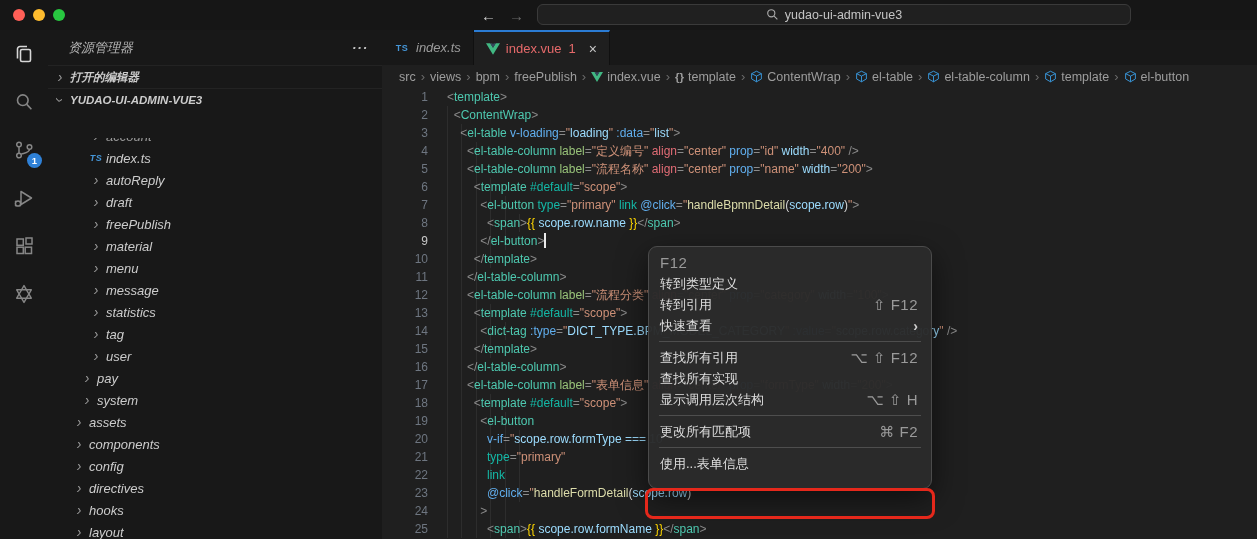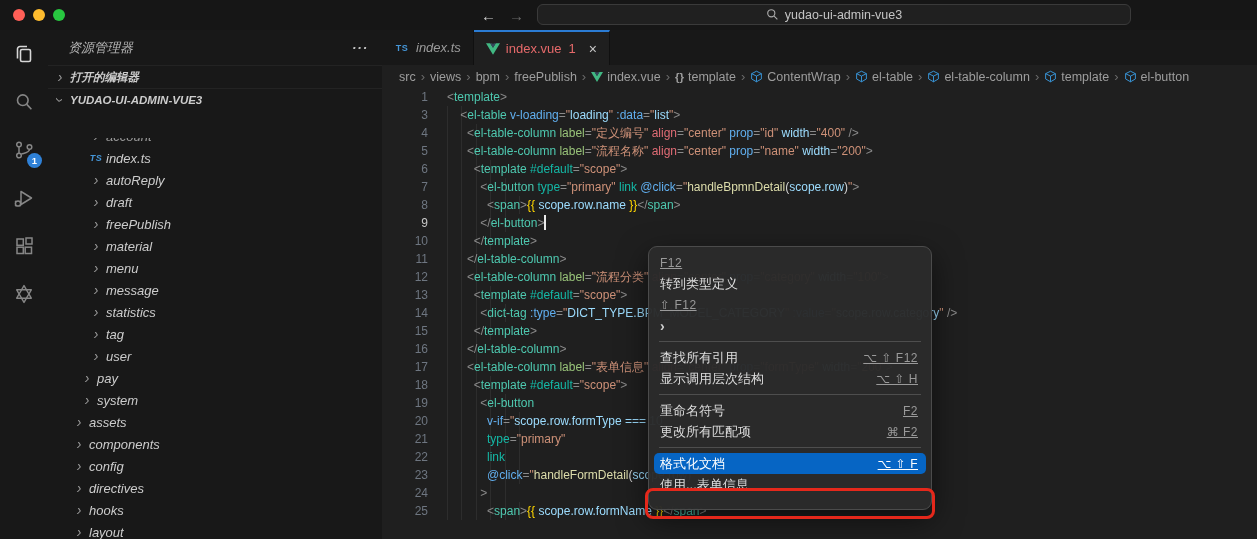--- a/index.html
+++ b/index.html
@@ -71,21 +71,21 @@
   .cursor{display:inline-block;width:1.5px;height:15px;background:#eaeaea;vertical-align:-3px;}
   .tk-t{color:#4ec9b0}.tk-p{color:#8a8a8a}.tk-ag{color:#98c379}.tk-ar{color:#e06c75}
   .tk-ab{color:#61afef}.tk-alb{color:#9cdcfe}.tk-aw{color:#14b8a6}.tk-s{color:#ce9178}
   .tk-e{color:#9cdcfe}.tk-f{color:#dcdcaa}.tk-b{color:#ffd700}.tk-w{color:#d4d4d4}
   
   #ctxmenu{position:absolute;left:648px;top:246px;width:284px;box-sizing:border-box;
     background:rgba(42,42,42,0.97);border:1px solid #4b4b4b;border-radius:9px;
     padding:5px 0 14px;box-shadow:0 10px 30px rgba(0,0,0,.55);z-index:5;font-size:13px;color:#dedede;}
   .mitem{height:21px;display:flex;align-items:center;padding:0 13px 0 11px;}
   .mitem .mlabel{flex:1;}
-  .mshort{color:#9a9a9a;font-size:12px;letter-spacing:.5px;text-decoration:underline;}
+  .mshort{color:#9a9a9a;font-size:15px;letter-spacing:.5px;}
   .msub{color:#cfcfcf;font-size:14px;font-weight:bold;}
   .mitem.hl{background:#0665c4;border-radius:5px;margin:0 5px;padding:0 8px 0 6px;color:#ffffff;}
   .mitem.hl .mshort{color:#ffffff;}
   .msep{height:1px;background:#4e4e4e;margin:5px 10px;}
   #fmt-annotation{position:absolute;left:645px;top:488px;width:290px;height:31px;
     border:3px solid #e5281b;border-radius:8px;z-index:6;pointer-events:none;box-sizing:border-box;}
 </style>
 </head>
 <body>
 
@@ -343,20 +343,21 @@
             <svg width="13" height="13" viewBox="0 0 16 16" fill="none" stroke="#3aa0e8" stroke-width="1.1" stroke-linejoin="round">
               <path d="M8 1.5l6 3v6.5l-6 3.5-6-3.5V4.5Z"></path>
               <path d="M2 4.5l6 3 6-3M8 7.5v7"></path>
             </svg>
           </span>
           <span>el-button</span>
         </span>
       </div>
     <div id="codelines">
         <div class="cline"><span class="lnum">1</span><span class="ctext"><span class="tk-p">&lt;</span><span class="tk-t">template</span><span class="tk-p">&gt;</span></span></div>
+        <div class="cline"><span class="lnum">2</span><span class="ctext"><span class="guide" style="left: 0px;"></span><span class="tk-w">  </span><span class="tk-p">&lt;</span><span class="tk-t">ContentWrap</span><span class="tk-p">&gt;</span></span></div>
         <div class="cline"><span class="lnum">3</span><span class="ctext"><span class="guide" style="left: 0px;"></span><span class="guide" style="left: 14.4492px;"></span><span class="tk-w">    </span><span class="tk-p">&lt;</span><span class="tk-t">el-table</span><span class="tk-w"> </span><span class="tk-ab">v-loading</span><span class="tk-p">=</span><span class="tk-s">"</span><span class="tk-e">loading</span><span class="tk-s">"</span><span class="tk-w"> </span><span class="tk-ab">:data</span><span class="tk-p">=</span><span class="tk-s">"</span><span class="tk-e">list</span><span class="tk-s">"</span><span class="tk-p">&gt;</span></span></div>
         <div class="cline"><span class="lnum">4</span><span class="ctext"><span class="guide" style="left: 0px;"></span><span class="guide" style="left: 14.4492px;"></span><span class="guide" style="left: 28.8984px;"></span><span class="tk-w">      </span><span class="tk-p">&lt;</span><span class="tk-t">el-table-column</span><span class="tk-w"> </span><span class="tk-ag">label</span><span class="tk-p">=</span><span class="tk-s">"定义编号"</span><span class="tk-w"> </span><span class="tk-ar">align</span><span class="tk-p">=</span><span class="tk-s">"center"</span><span class="tk-w"> </span><span class="tk-ab">prop</span><span class="tk-p">=</span><span class="tk-s">"id"</span><span class="tk-w"> </span><span class="tk-alb">width</span><span class="tk-p">=</span><span class="tk-s">"400"</span><span class="tk-w"> </span><span class="tk-p">/&gt;</span></span></div>
         <div class="cline"><span class="lnum">5</span><span class="ctext"><span class="guide" style="left: 0px;"></span><span class="guide" style="left: 14.4492px;"></span><span class="guide" style="left: 28.8984px;"></span><span class="tk-w">      </span><span class="tk-p">&lt;</span><span class="tk-t">el-table-column</span><span class="tk-w"> </span><span class="tk-ag">label</span><span class="tk-p">=</span><span class="tk-s">"流程名称"</span><span class="tk-w"> </span><span class="tk-ar">align</span><span class="tk-p">=</span><span class="tk-s">"center"</span><span class="tk-w"> </span><span class="tk-ab">prop</span><span class="tk-p">=</span><span class="tk-s">"name"</span><span class="tk-w"> </span><span class="tk-alb">width</span><span class="tk-p">=</span><span class="tk-s">"200"</span><span class="tk-p">&gt;</span></span></div>
         <div class="cline"><span class="lnum">6</span><span class="ctext"><span class="guide" style="left: 0px;"></span><span class="guide" style="left: 14.4492px;"></span><span class="guide" style="left: 28.8984px;"></span><span class="guide" style="left: 43.3476px;"></span><span class="tk-w">        </span><span class="tk-p">&lt;</span><span class="tk-t">template</span><span class="tk-w"> </span><span class="tk-aw">#default</span><span class="tk-p">=</span><span class="tk-s">"scope"</span><span class="tk-p">&gt;</span></span></div>
         <div class="cline"><span class="lnum">7</span><span class="ctext"><span class="guide" style="left: 0px;"></span><span class="guide" style="left: 14.4492px;"></span><span class="guide" style="left: 28.8984px;"></span><span class="guide" style="left: 43.3476px;"></span><span class="guide" style="left: 57.7968px;"></span><span class="tk-w">          </span><span class="tk-p">&lt;</span><span class="tk-t">el-button</span><span class="tk-w"> </span><span class="tk-aw">type</span><span class="tk-p">=</span><span class="tk-s">"primary"</span><span class="tk-w"> </span><span class="tk-aw">link</span><span class="tk-w"> </span><span class="tk-ab">@click</span><span class="tk-p">=</span><span class="tk-s">"</span><span class="tk-f">handleBpmnDetail</span><span class="tk-w">(</span><span class="tk-e">scope.row</span><span class="tk-w">)</span><span class="tk-s">"</span><span class="tk-p">&gt;</span></span></div>
         <div class="cline"><span class="lnum">8</span><span class="ctext"><span class="guide" style="left: 0px;"></span><span class="guide" style="left: 14.4492px;"></span><span class="guide" style="left: 28.8984px;"></span><span class="guide" style="left: 43.3476px;"></span><span class="guide" style="left: 57.7968px;"></span><span class="guide" style="left: 72.246px;"></span><span class="tk-w">            </span><span class="tk-p">&lt;</span><span class="tk-t">span</span><span class="tk-p">&gt;</span><span class="tk-b">{{</span><span class="tk-w"> </span><span class="tk-e">scope.row.name</span><span class="tk-w"> </span><span class="tk-b">}}</span><span class="tk-p">&lt;/</span><span class="tk-t">span</span><span class="tk-p">&gt;</span></span></div>
         <div class="cline"><span class="lnum active">9</span><span class="ctext"><span class="guide" style="left: 0px;"></span><span class="guide" style="left: 14.4492px;"></span><span class="guide" style="left: 28.8984px;"></span><span class="guide" style="left: 43.3476px;"></span><span class="guide" style="left: 57.7968px;"></span><span class="tk-w">          </span><span class="tk-p">&lt;/</span><span class="tk-t">el-button</span><span class="tk-p">&gt;</span><span class="cursor"></span></span></div>
         <div class="cline"><span class="lnum">10</span><span class="ctext"><span class="guide" style="left: 0px;"></span><span class="guide" style="left: 14.4492px;"></span><span class="guide" style="left: 28.8984px;"></span><span class="guide" style="left: 43.3476px;"></span><span class="tk-w">        </span><span class="tk-p">&lt;/</span><span class="tk-t">template</span><span class="tk-p">&gt;</span></span></div>
         <div class="cline"><span class="lnum">11</span><span class="ctext"><span class="guide" style="left: 0px;"></span><span class="guide" style="left: 14.4492px;"></span><span class="guide" style="left: 28.8984px;"></span><span class="tk-w">      </span><span class="tk-p">&lt;/</span><span class="tk-t">el-table-column</span><span class="tk-p">&gt;</span></span></div>
         <div class="cline"><span class="lnum">12</span><span class="ctext"><span class="guide" style="left: 0px;"></span><span class="guide" style="left: 14.4492px;"></span><span class="guide" style="left: 28.8984px;"></span><span class="tk-w">      </span><span class="tk-p">&lt;</span><span class="tk-t">el-table-column</span><span class="tk-w"> </span><span class="tk-ag">label</span><span class="tk-p">=</span><span class="tk-s">"流程分类"</span><span class="tk-w"> </span><span class="tk-ar">align</span><span class="tk-p">=</span><span class="tk-s">"center"</span><span class="tk-w"> </span><span class="tk-ab">prop</span><span class="tk-p">=</span><span class="tk-s">"category"</span><span class="tk-w"> </span><span class="tk-alb">width</span><span class="tk-p">=</span><span class="tk-s">"100"</span><span class="tk-p">&gt;</span></span></div>
@@ -378,45 +379,42 @@
 </div>
 
 <div id="ctxmenu">
     <div class="mitem">
       <span class="mshort">F12</span>
     </div>
     <div class="mitem">
       <span class="mlabel">转到类型定义</span>
     </div>
     <div class="mitem">
+      <span class="mlabel">转到引用</span>
       <span class="mshort">⇧ F12</span>
     </div>
     <div class="mitem">
+      <span class="mlabel">快速查看</span>
       <span class="msub">›</span>
     </div>
     <div class="msep"></div>
     <div class="mitem">
       <span class="mlabel">查找所有引用</span>
       <span class="mshort">⌥ ⇧ F12</span>
     </div>
     <div class="mitem">
+      <span class="mlabel">查找所有实现</span>
+    </div>
+    <div class="mitem">
       <span class="mlabel">显示调用层次结构</span>
       <span class="mshort">⌥ ⇧ H</span>
     </div>
     <div class="msep"></div>
     <div class="mitem">
-      <span class="mlabel">重命名符号</span>
-      <span class="mshort">F2</span>
-    </div>
-    <div class="mitem">
       <span class="mlabel">更改所有匹配项</span>
       <span class="mshort">⌘ F2</span>
     </div>
     <div class="msep"></div>
-    <div class="mitem hl">
-      <span class="mlabel">格式化文档</span>
-      <span class="mshort">⌥ ⇧ F</span>
-    </div>
     <div class="mitem">
       <span class="mlabel">使用...表单信息</span>
     </div>
   </div>
 <div id="fmt-annotation"></div>
 
 </body></html>

